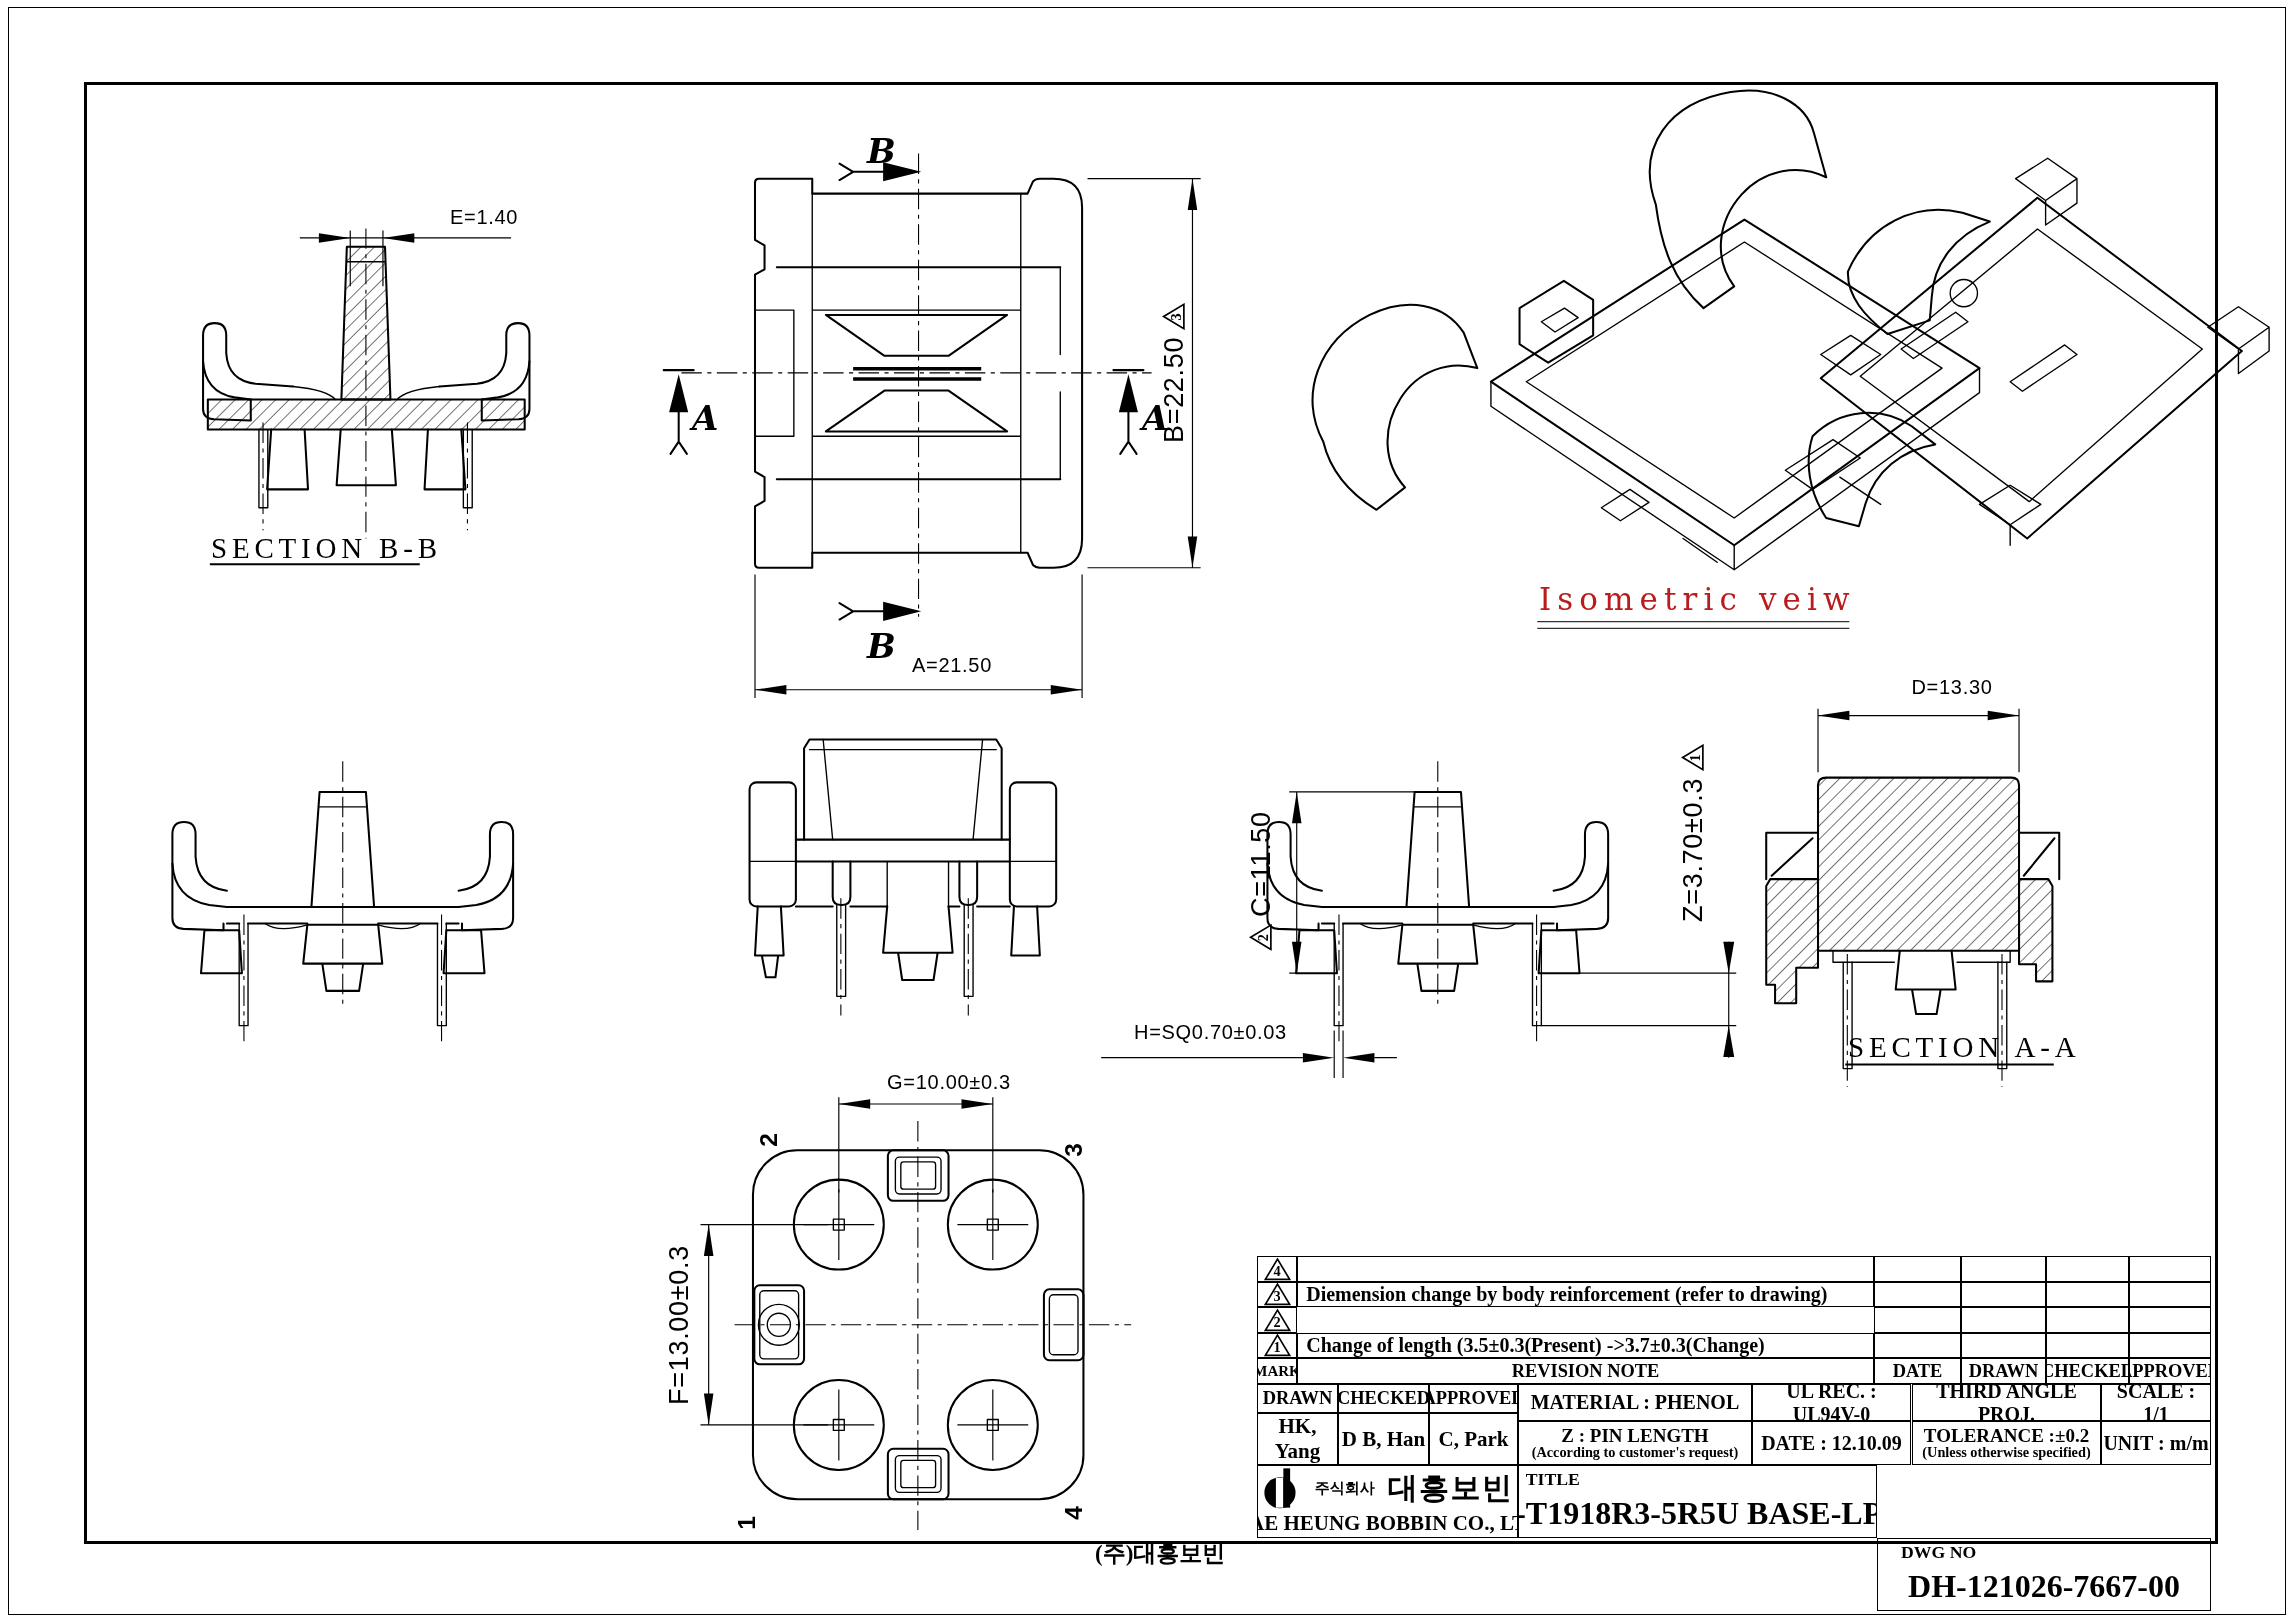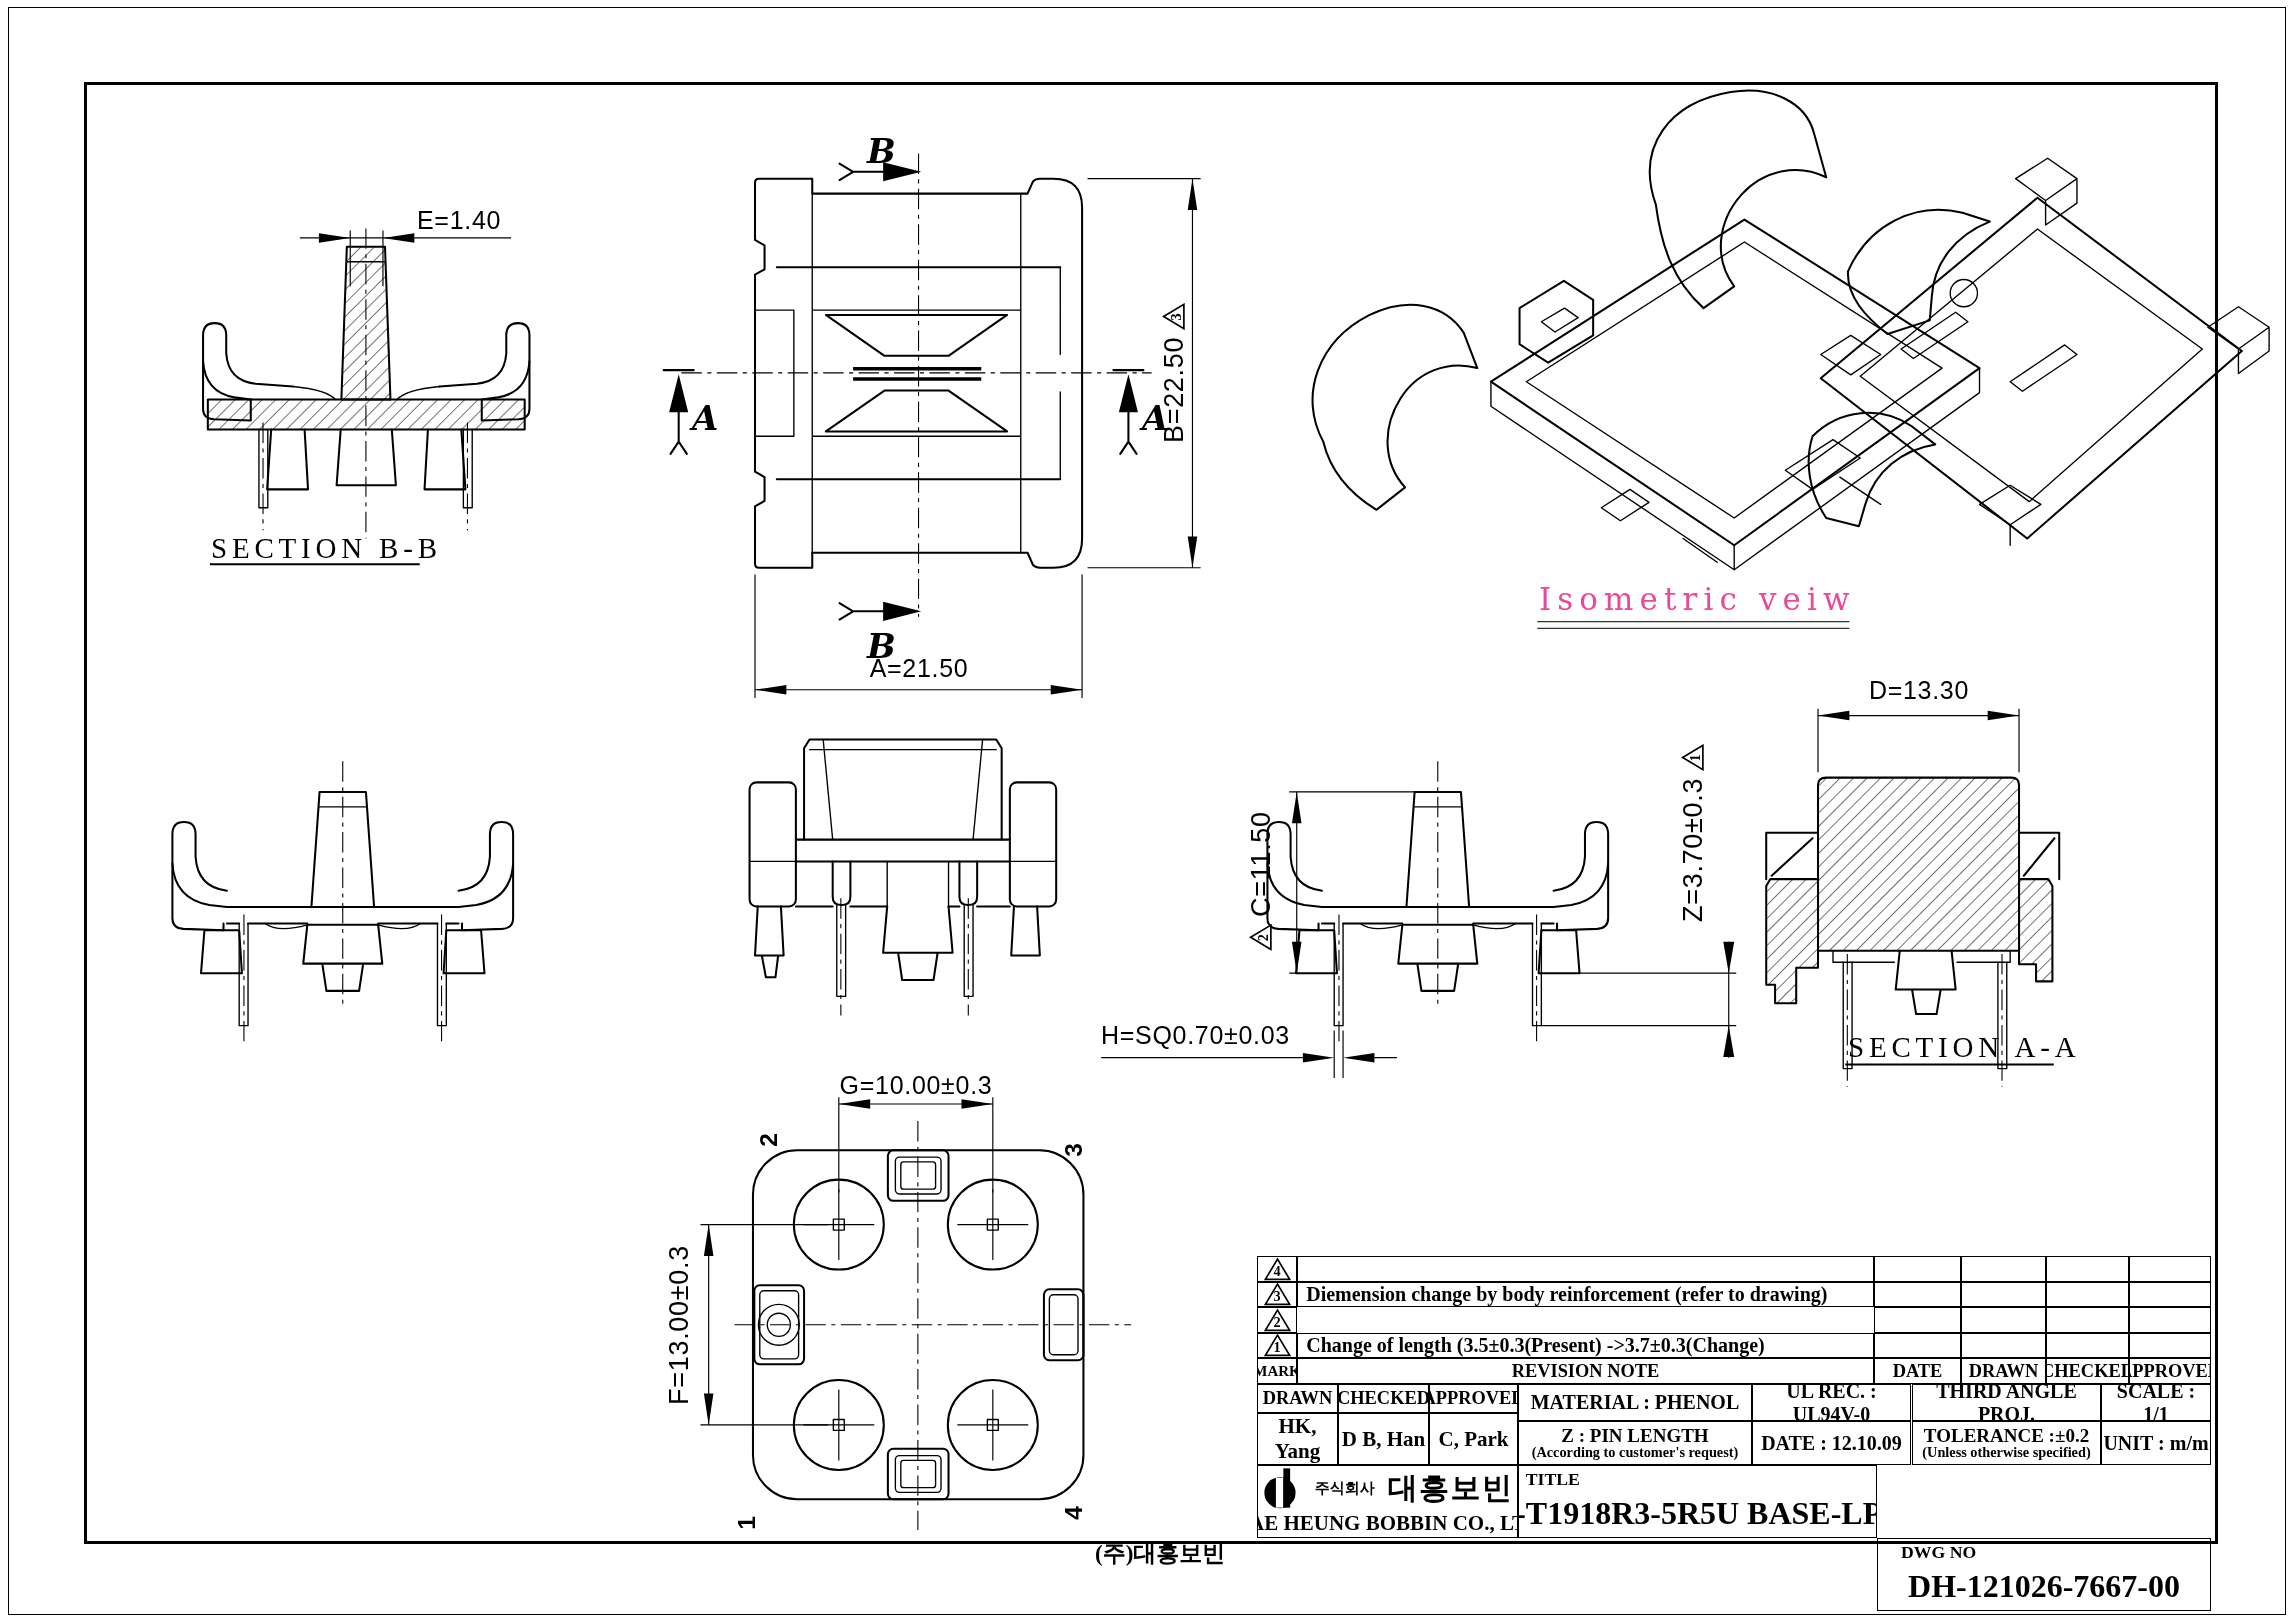--- a/index.html
+++ b/index.html
@@ -10,27 +10,27 @@
   svg.canvas{position:absolute;left:0;top:0;}
   .ol{fill:none;stroke:#000;stroke-width:3;stroke-linejoin:round;stroke-linecap:round;}
   .ol2{fill:none;stroke:#000;stroke-width:2;stroke-linejoin:round;stroke-linecap:round;}
   .olh{fill:none;stroke:#000;stroke-width:5;}
   .hat{fill:url(#hatch);stroke:#000;stroke-width:3;stroke-linejoin:round;}
   .dl{fill:none;stroke:#000;stroke-width:1.7;}
   .ul{fill:none;stroke:#000;stroke-width:3;}
   .ul2{fill:none;stroke:#333;stroke-width:2;}
   .cl{fill:none;stroke:#000;stroke-width:1.6;stroke-dasharray:30 8 6 8;}
   .ar{fill:#000;stroke:none;}
-  .dim{position:absolute;font-size:25px;letter-spacing:0.7px;white-space:nowrap;}
+  .dim{position:absolute;font-size:20px;letter-spacing:0.7px;white-space:nowrap;margin-left:33px;}
   .dim.ctr{transform:translateX(-50%);}
   .vdim{position:absolute;display:flex;align-items:center;gap:6.8px;white-space:nowrap;
         font-size:27px;letter-spacing:0.7px;transform:translate(-50%,-50%) rotate(-90deg);}
   .slet{position:absolute;font-family:"DejaVu Serif",serif;font-style:italic;font-weight:bold;font-size:34px;}
   .seclab{position:absolute;font-family:Liberation Serif, serif;font-size:29px;letter-spacing:4.8px;white-space:nowrap;}
-  .isolab{position:absolute;font-family:"DejaVu Serif",serif;font-size:31px;letter-spacing:6.1px;color:#ec4899;white-space:nowrap;}
+  .isolab{position:absolute;font-family:"DejaVu Serif",serif;font-size:31px;letter-spacing:6.1px;color:#b91c1c;white-space:nowrap;}
   .pnum{position:absolute;font-size:24.5px;font-weight:bold;transform:translate(-50%,-50%) rotate(-90deg);}
   .mark{position:relative;display:inline-block;width:27px;height:24.5px;flex:0 0 auto;}
   .mark svg{position:absolute;left:0;top:0;}
   .mark b{position:absolute;left:0;right:0;top:6.1px;text-align:center;
           font:bold 14.3px "Liberation Serif",serif;}
   .tablebox{position:absolute;left:1257px;top:1256px;width:954px;height:282px;}
   .tcell{position:absolute;border:1.4px solid #000;box-sizing:border-box;display:flex;
          align-items:center;justify-content:center;font-family:"Liberation Serif",serif;
          font-weight:bold;text-align:center;overflow:hidden;}
   .tnote{justify-content:flex-start;padding-left:8.2px;font-size:20px;}

